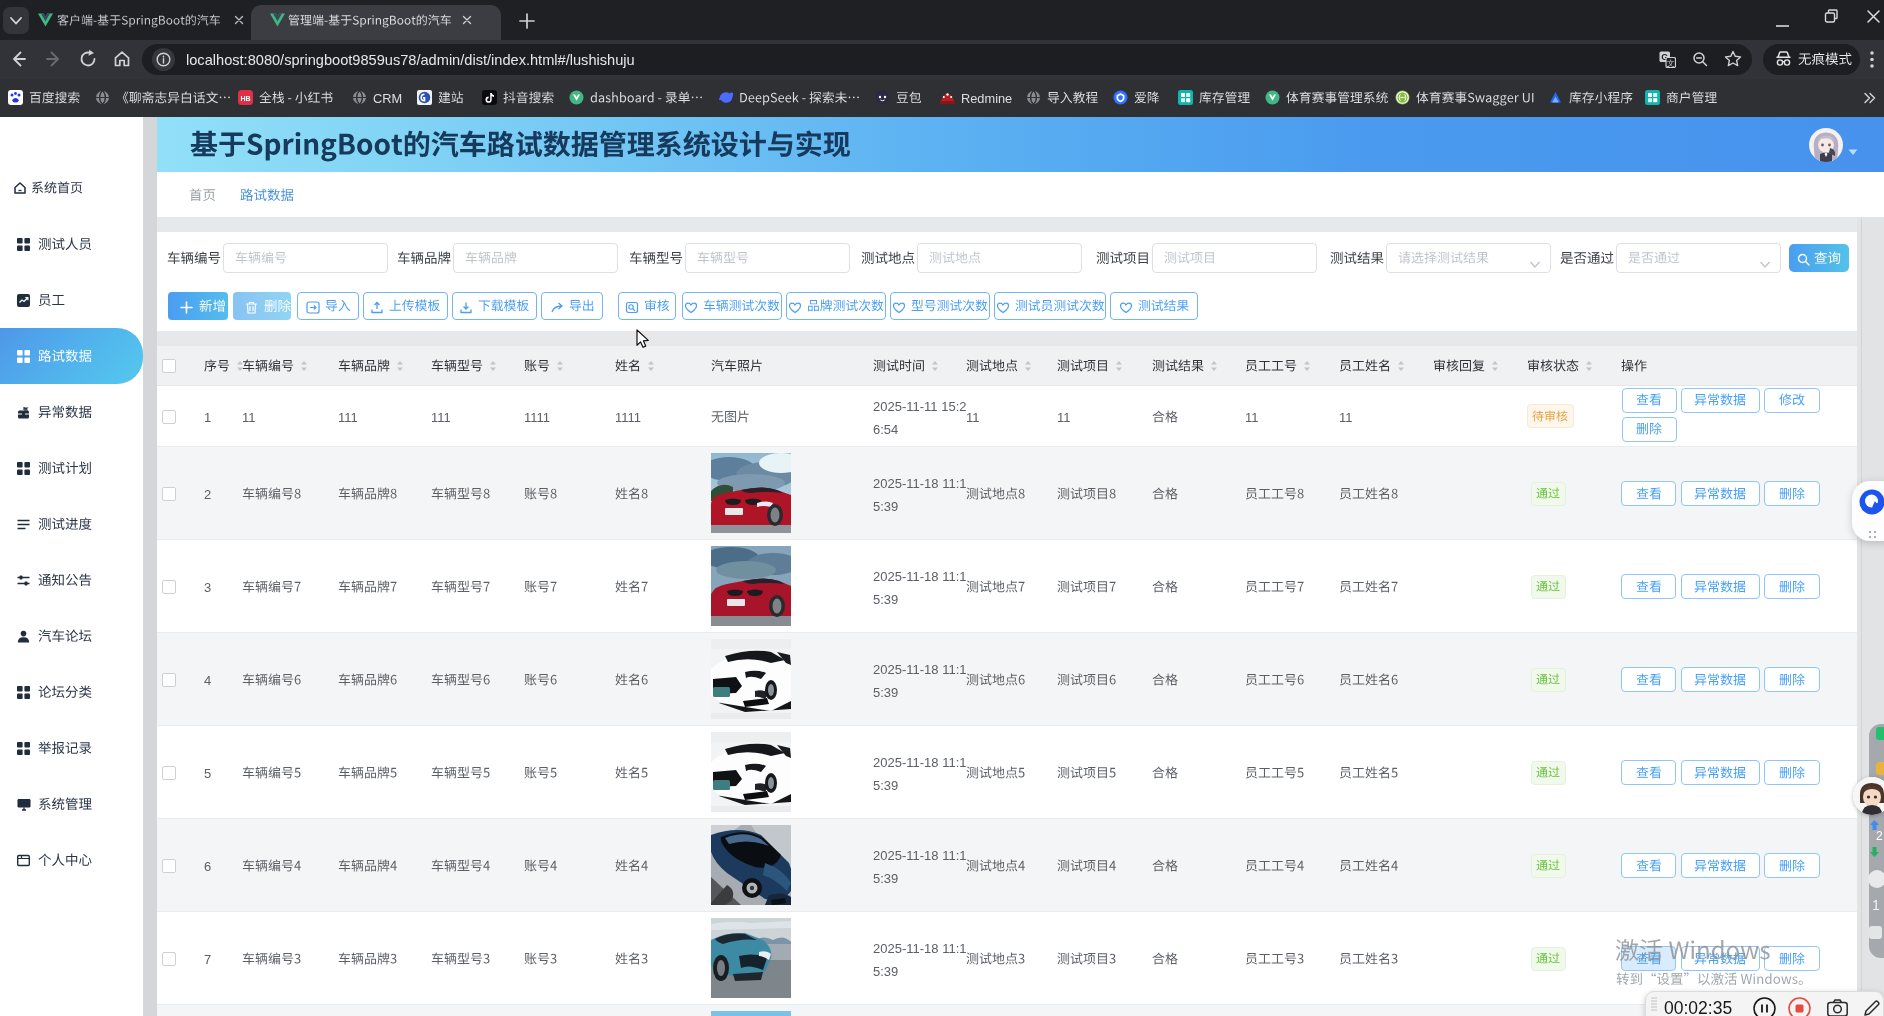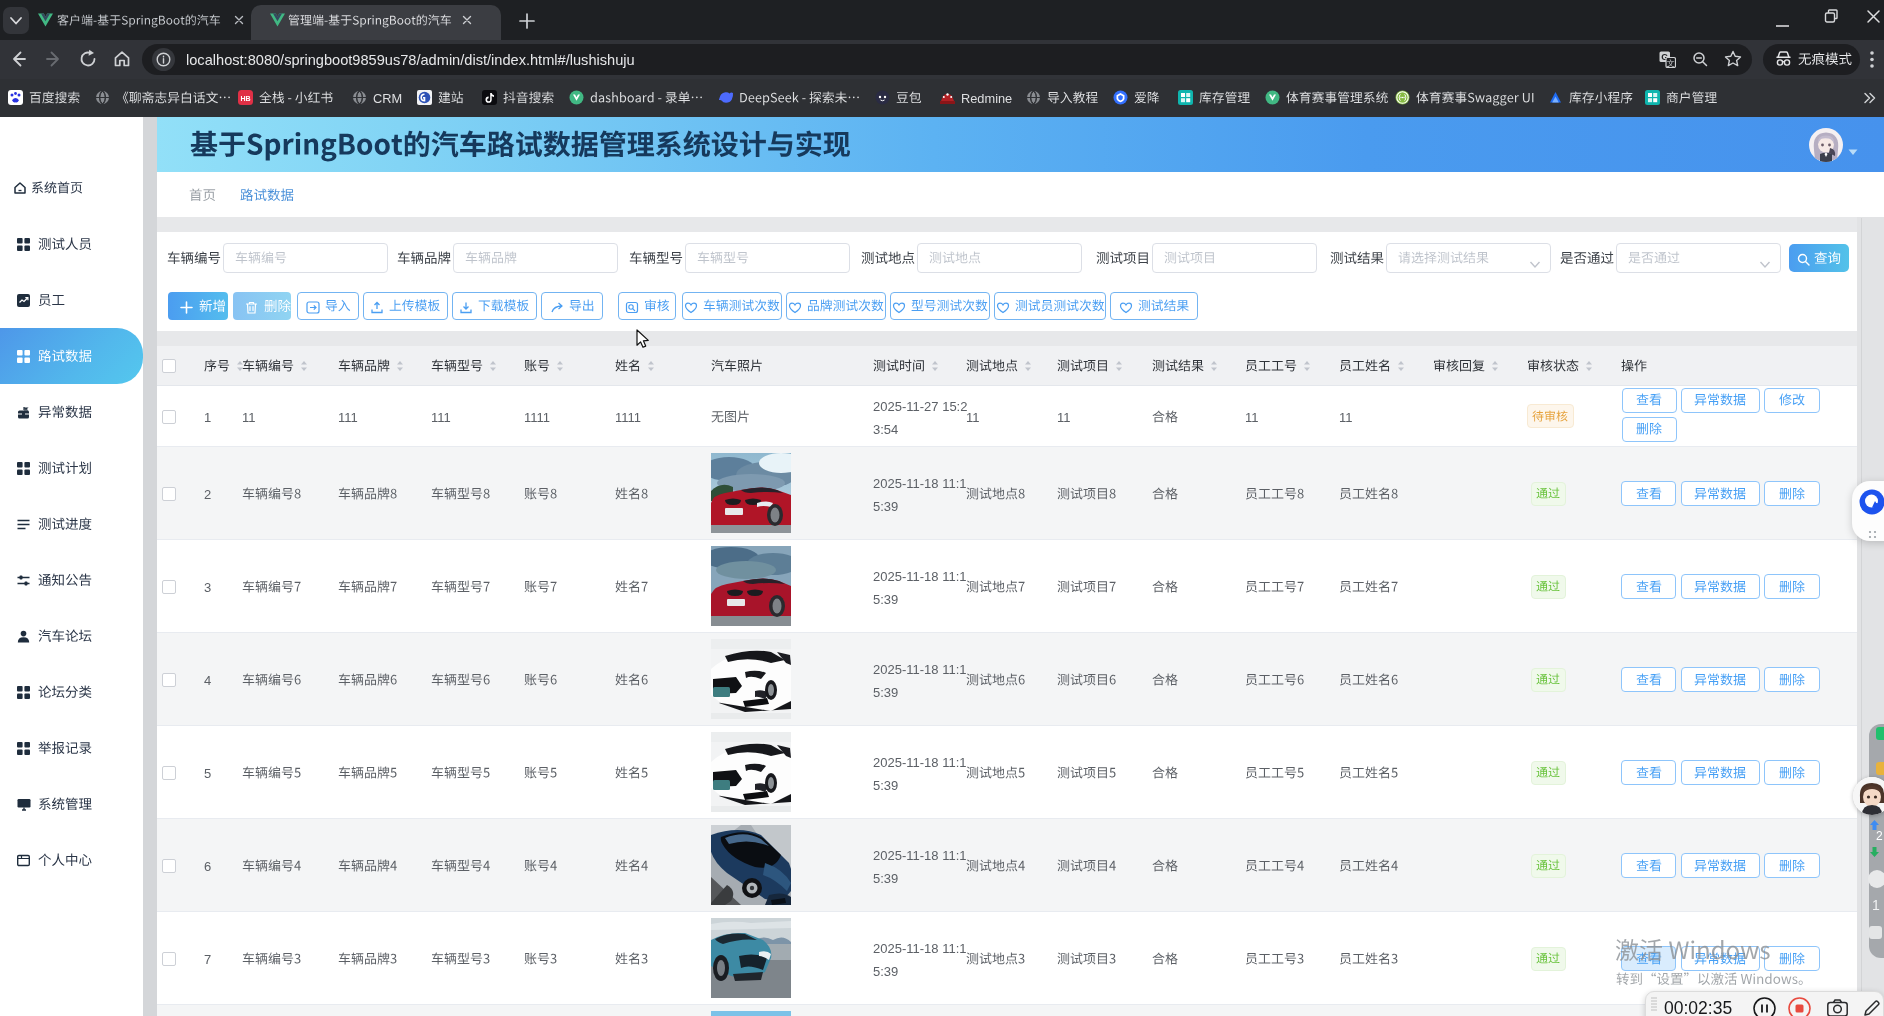--- a/index.html
+++ b/index.html
@@ -1464,22 +1464,22 @@
     <div style="position:absolute;left:1339px;top:416.5px;font-family:'Liberation Sans',sans-serif;font-size:13px;color:#5c6066;font-weight:400;letter-spacing:0px;white-space:nowrap;line-height:0;"><span style="line-height:normal;display:inline-block;transform:translateY(-50%)">11</span></div>
     <div style="position:absolute;left:711px;top:410px">
       <svg width="39" height="15" style="display:block;overflow:visible">
         <g fill="#5c6066" transform="translate(0,11.4) scale(0.013000)">
           <use href="#g20" x="0"></use>
           <use href="#g181" x="1000"></use>
           <use href="#g172" x="2000"></use>
         </g>
       </svg>
     </div>
-    <div style="position:absolute;left:873px;top:405.5px;font-family:'Liberation Sans',sans-serif;font-size:13px;color:#5c6066;font-weight:400;letter-spacing:0px;white-space:nowrap;line-height:0;"><span style="line-height:normal;display:inline-block;transform:translateY(-50%)">2025-11-27 15:2</span></div>
-    <div style="position:absolute;left:873px;top:428.5px;font-family:'Liberation Sans',sans-serif;font-size:13px;color:#5c6066;font-weight:400;letter-spacing:0px;white-space:nowrap;line-height:0;"><span style="line-height:normal;display:inline-block;transform:translateY(-50%)">3:54</span></div>
+    <div style="position:absolute;left:873px;top:405.5px;font-family:'Liberation Sans',sans-serif;font-size:13px;color:#5c6066;font-weight:400;letter-spacing:0px;white-space:nowrap;line-height:0;"><span style="line-height:normal;display:inline-block;transform:translateY(-50%)">2025-11-11 15:2</span></div>
+    <div style="position:absolute;left:873px;top:428.5px;font-family:'Liberation Sans',sans-serif;font-size:13px;color:#5c6066;font-weight:400;letter-spacing:0px;white-space:nowrap;line-height:0;"><span style="line-height:normal;display:inline-block;transform:translateY(-50%)">6:54</span></div>
     <div style="position:absolute;left:1152px;top:410px">
       <svg width="26" height="15" style="display:block;overflow:visible">
         <g fill="#5c6066" transform="translate(0,11.4) scale(0.013000)">
           <use href="#g182" x="0"></use>
           <use href="#g183" x="1000"></use>
         </g>
       </svg>
     </div>
     <div style="position:absolute;left:1527px;top:404px;width:47px;height:24px;background:#fdf6ec;border:1px solid #f8ead3;border-radius:4px;box-sizing:border-box"></div>
     <div style="position:absolute;left:1532px;top:410px">

